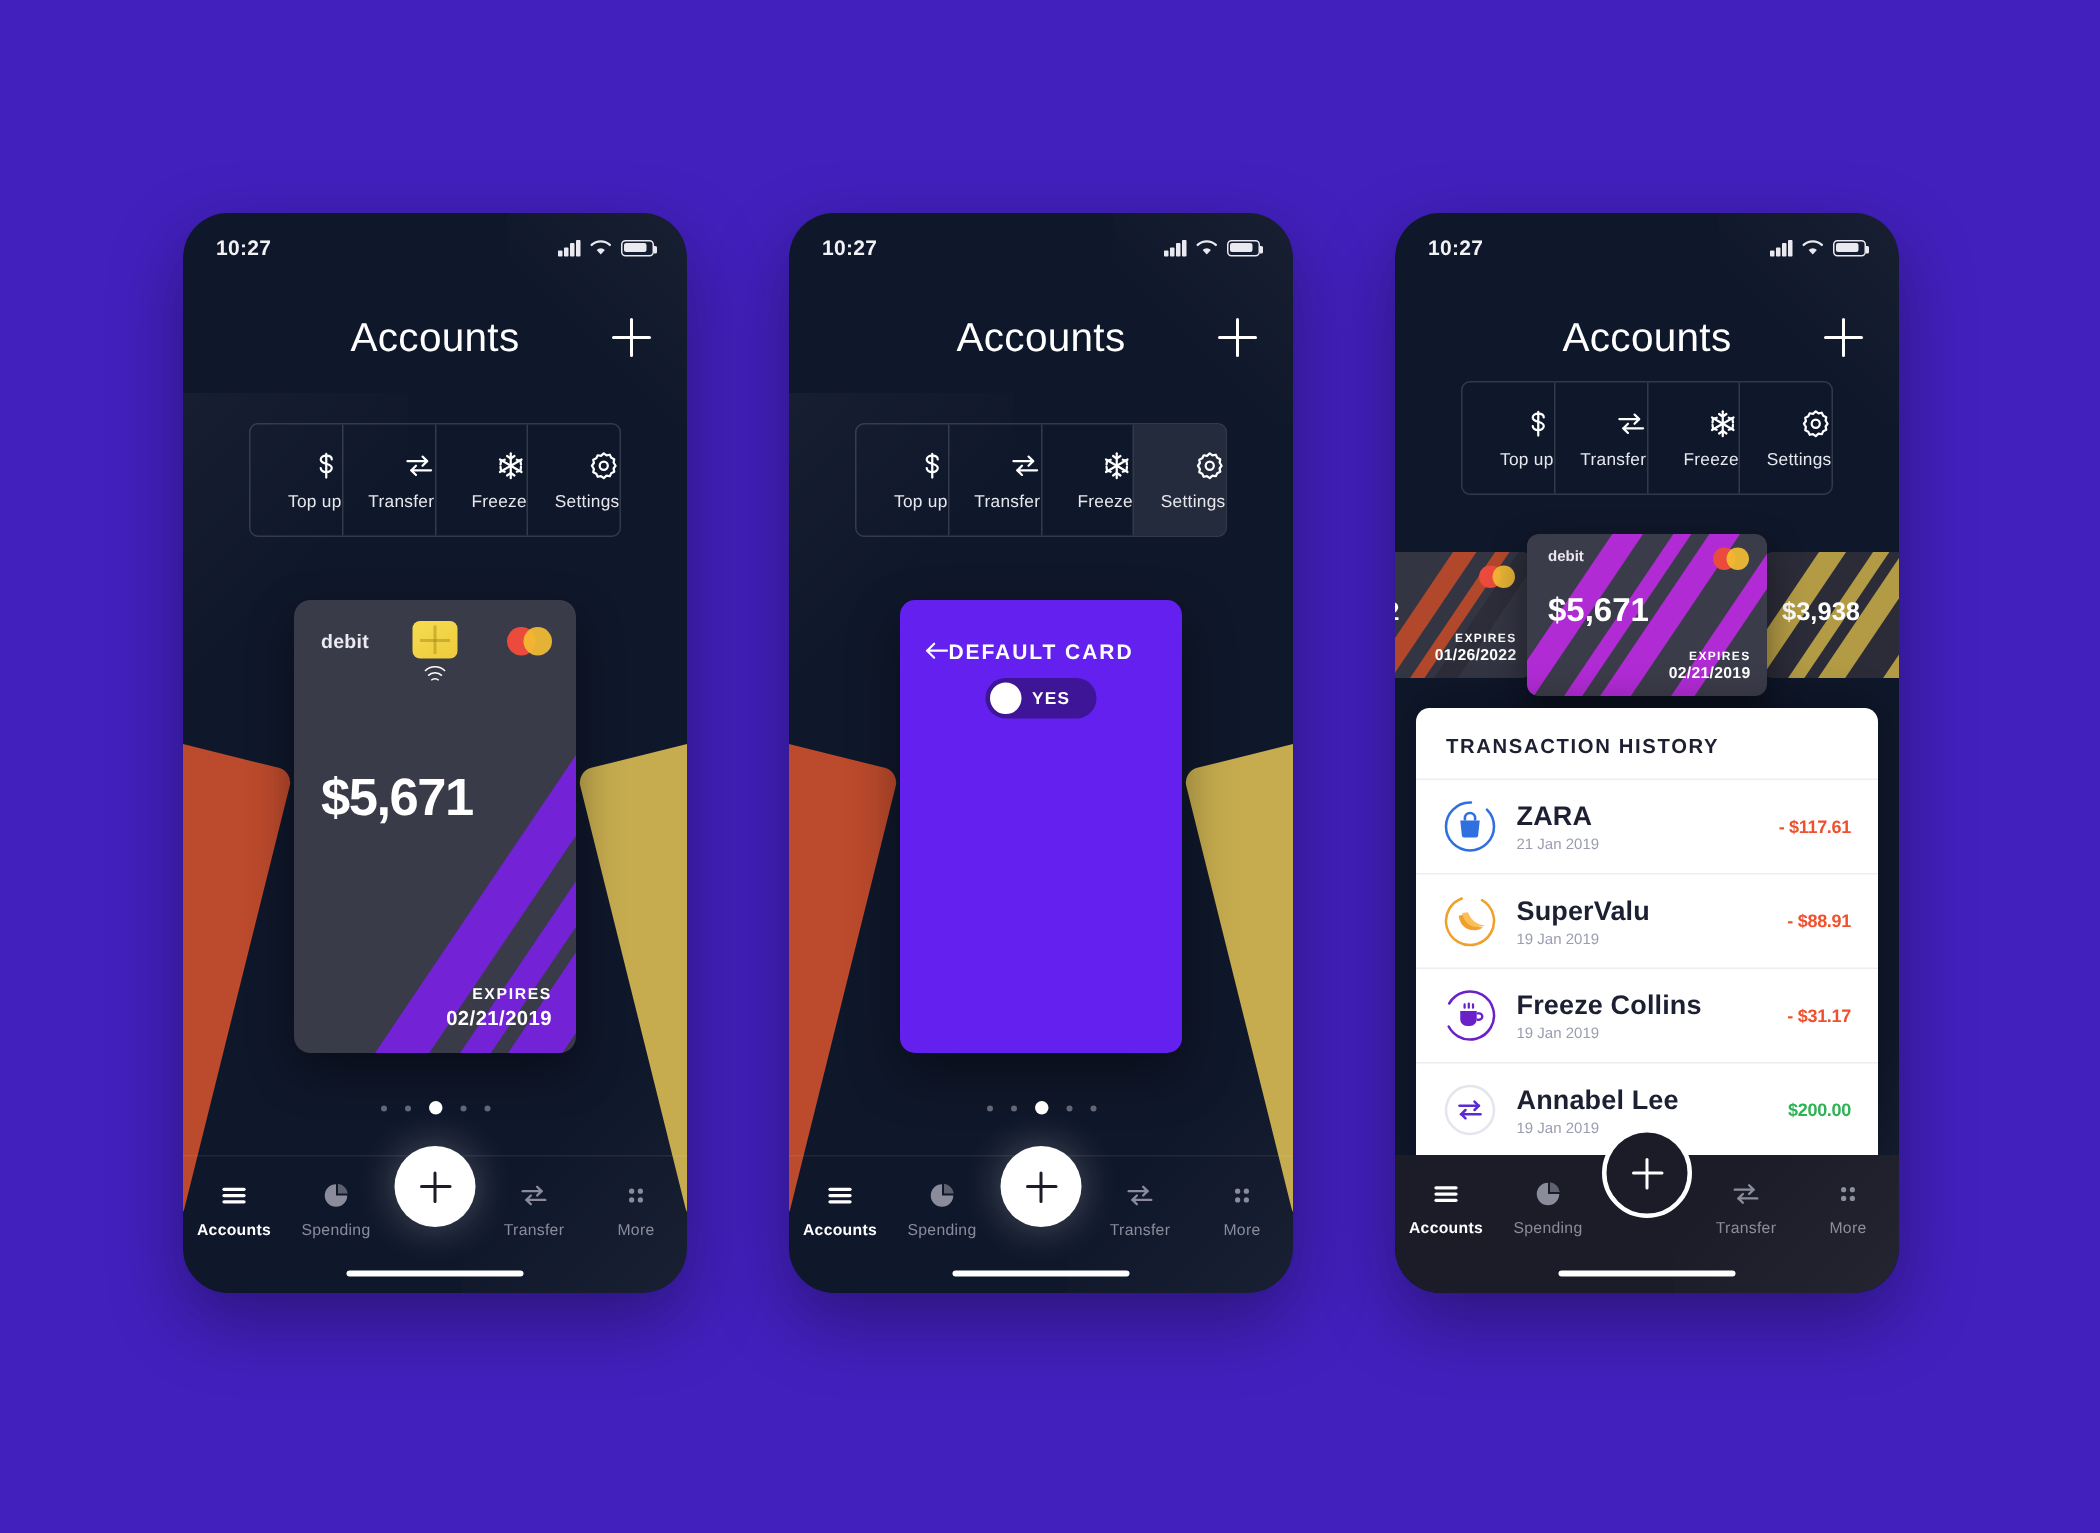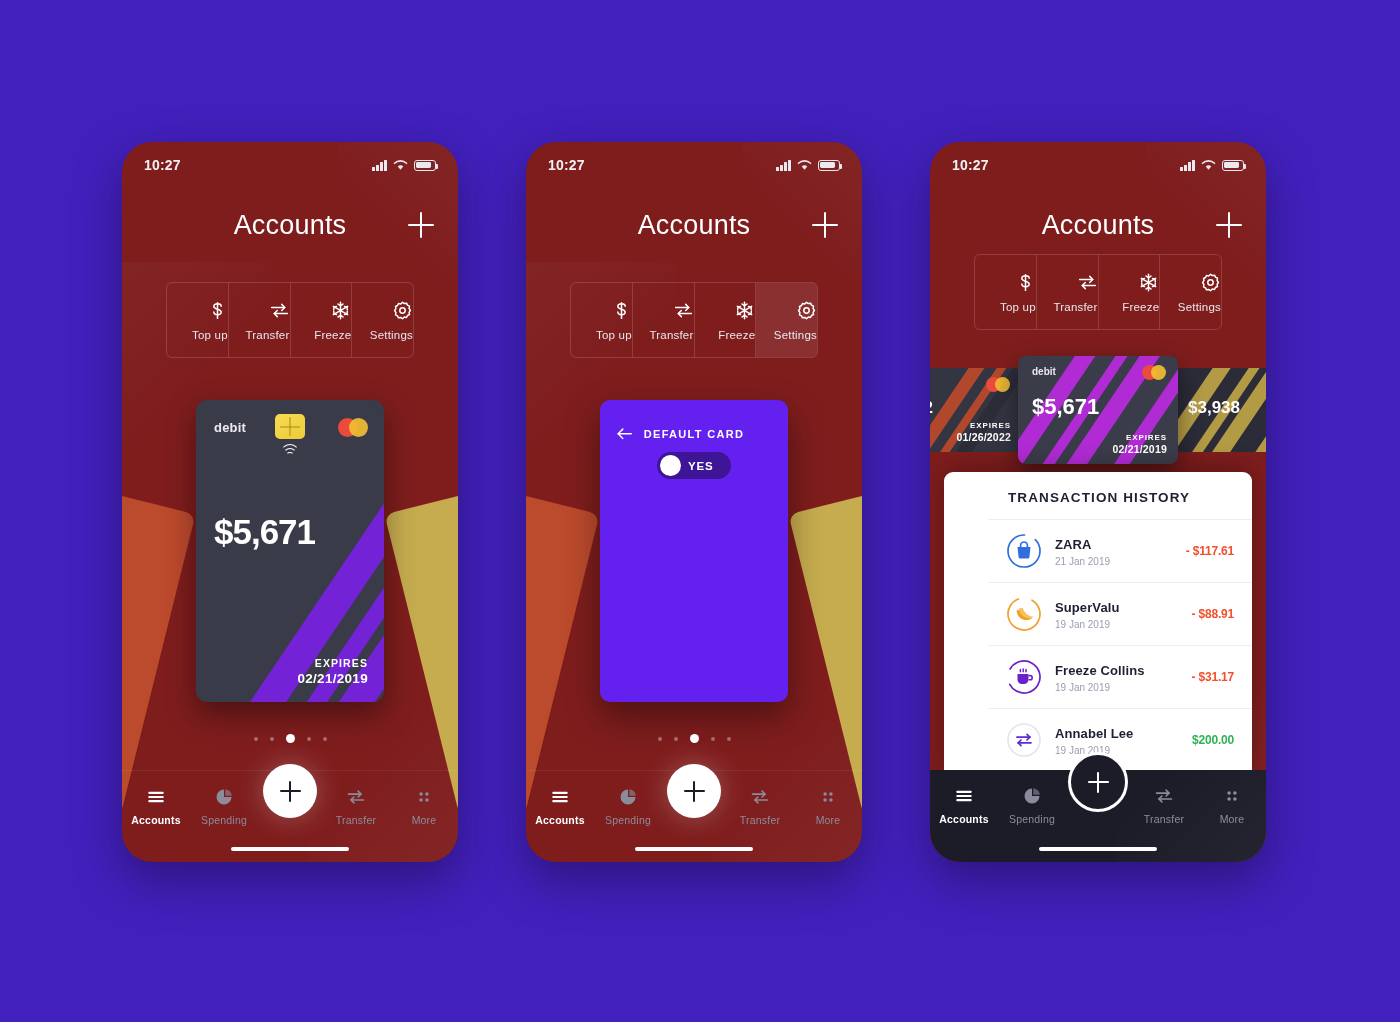--- a/index.html
+++ b/index.html
@@ -8,21 +8,21 @@
     background:#4220bd;
     font-family:"Liberation Sans", sans-serif;
     -webkit-font-smoothing:antialiased;
   }
   .stage{position:relative;width:1400px;height:1022px;}
 
   
   .phone{
     position:absolute;
     width:336px;height:720px;
-    background:#7f1d1d;
+    background:#0f172a;
     border-radius:30px;
     overflow:hidden;
     box-shadow:0 18px 48px rgba(0,0,0,.35);
   }
   #phone1{left:122px;top:142px;}
   #phone2{left:526px;top:142px;}
   #phone3{left:930px;top:142px;}
 
   .screen{position:absolute;inset:0;overflow:hidden;border-radius:30px;}
 
@@ -157,21 +157,21 @@
   .tab.on .tlabel{color:#fff;font-weight:bold;}
   .tab.spacer{flex:0 0 64px;}
   .homebar{position:absolute;left:50%;transform:translateX(-50%);bottom:11px;width:118px;height:4.5px;border-radius:3px;background:#fff;}
 
   
   .modal{
     position:absolute;border-radius:10px;background:#6320ef;
     box-shadow:0 14px 34px rgba(0,0,0,.4);overflow:hidden;
   }
   .modal-head{position:absolute;left:0;right:0;top:24px;height:20px;display:flex;align-items:center;justify-content:center;}
-  .modal-title{color:#fff;font-size:11px;font-weight:bold;letter-spacing:1.3px;}
+  .modal-title{color:#fff;font-size:14px;font-weight:bold;letter-spacing:1.3px;}
   .back-arrow{position:absolute;left:16px;top:50%;transform:translateY(-50%);width:17px;height:14px;}
   .toggle{
     position:absolute;left:50%;transform:translateX(-50%);top:52px;
     width:74px;height:27px;border-radius:14px;background:#3d1596;
     display:flex;align-items:center;
   }
   .toggle .knob{width:21px;height:21px;border-radius:50%;background:#fff;margin-left:3px;flex:none;}
   .toggle .tx{color:#fff;font-size:11.5px;font-weight:bold;letter-spacing:.8px;margin-left:7px;}
   .mlist{position:absolute;left:22px;right:22px;bottom:18px;}
   .mitem{
@@ -199,34 +199,33 @@
   .c-mc b.y{right:0;background:#f3bd34;opacity:.92;}
   .c-exp{position:absolute;right:11px;bottom:9px;text-align:right;color:#fff;}
   .c-exp .lbl{font-size:8px;font-weight:bold;letter-spacing:.9px;}
   .c-exp .val{font-size:10.5px;font-weight:bold;letter-spacing:.2px;margin-top:1px;}
 
   
   .sheet{
     position:absolute;left:14px;right:14px;top:330px;bottom:80px;
     background:#fff;border-radius:9px 9px 0 0;overflow:hidden;
     box-shadow:0 -4px 24px rgba(0,0,0,.28);
-    padding-left:44px;
   }
   .sheet-title{
     padding:18px 20px 14px;color:#1d2033;font-size:13.5px;
     font-weight:bold;letter-spacing:1.1px;
   }
   .txrow{
     display:flex;align-items:center;height:63px;padding:0 18px;
     border-top:1px solid #eceef3;box-sizing:border-box;
   }
   .tx-ico{width:36px;height:36px;border-radius:50%;flex:none;position:relative;}
   .tx-ico svg{position:absolute;inset:0;width:100%;height:100%;}
   .tx-mid{flex:1;margin-left:13px;}
-  .tx-name{color:#1d2033;font-size:13px;font-weight:bold;letter-spacing:.1px;}
+  .tx-name{color:#1d2033;font-size:18px;font-weight:bold;letter-spacing:.1px;}
   .tx-date{color:#9a9db0;font-size:10px;margin-top:3px;}
   .tx-amt{font-size:12px;font-weight:bold;letter-spacing:-.2px;}
   .tx-amt.neg{color:#f0502d;}
   .tx-amt.pos{color:#2fb254;}
 </style>
 </head>
 <body style="background: rgb(66, 32, 189);">
 
 <div class="stage">
 

